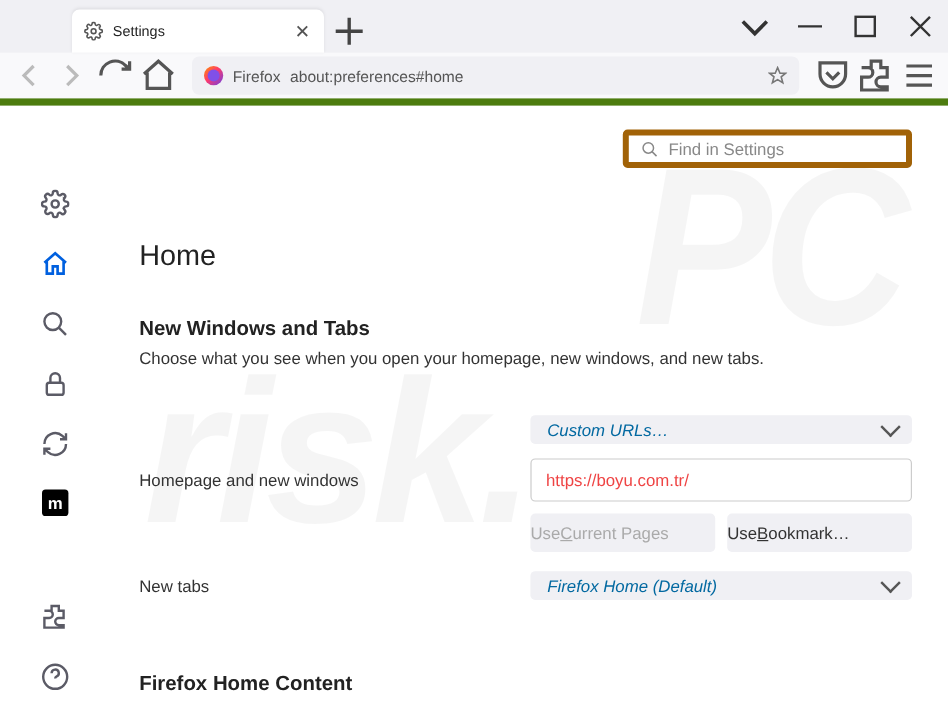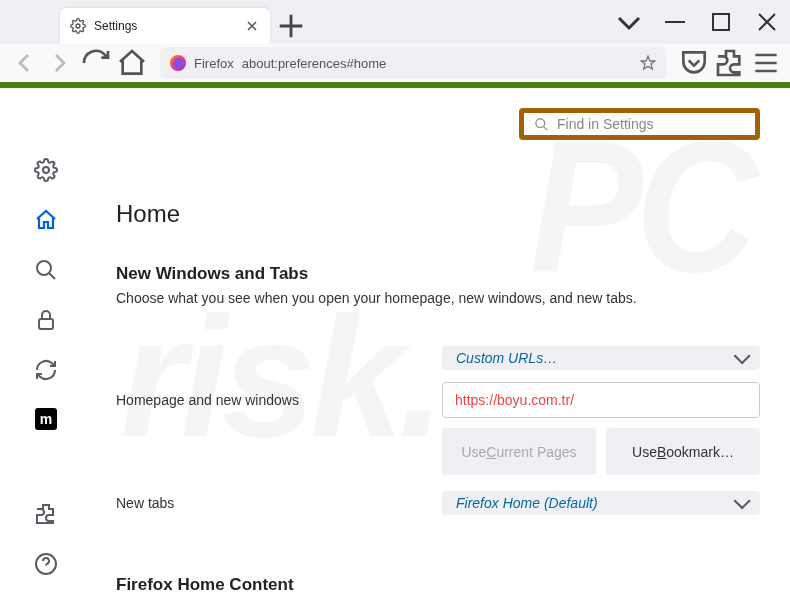--- a/index.html
+++ b/index.html
@@ -48,21 +48,21 @@
 
 .section-title { font-size: 17px; font-weight: 600; margin-top: 36px; color: #222; }
 .section-desc { font-size: 14px; color: #333; margin-top: 6px; }
 
 .row { display: flex; align-items: center; margin-top: 28px; gap: 16px; }
 .row-label { width: 310px; font-size: 14px; color: #333; }
 .dropdown { flex: 1; height: 24px; background: #f0f0f4; border-radius: 4px; display: flex; align-items: center; padding: 0 14px; font-size: 14px; color: #0369a1; font-weight: 500; position: relative; font-style: italic; }
 .dropdown::after { content:''; position: absolute; right: 14px; width: 10px; height: 10px; border-right: 2px solid #555; border-bottom: 2px solid #555; transform: rotate(45deg) translateY(-3px); }
 .textinput { flex: 1; height: 36px; border: 1px solid #ccc; border-radius: 4px; padding: 0 12px; font-size: 14px; color: #ef4444; }
 .btnrow { margin-left: 326px; display: flex; gap: 10px; margin-top: 10px; }
-.btn { flex: 1; height: 47px; background: #f0f0f4; border-radius: 4px; font-size: 14px; display: flex; align-items: center; justify-content: center; color: #333; }
+.btn { flex: 1; height: 32px; background: #f0f0f4; border-radius: 4px; font-size: 14px; display: flex; align-items: center; justify-content: flex-start; color: #333; }
 .btn.disabled { color: #aaa; }
 .btn .ul { text-decoration: underline; }
 
 svg { width: 100%; height: 100%; }
 </style>
 </head>
 <body>
 
 <div class="window">
   <div class="tabstrip">

